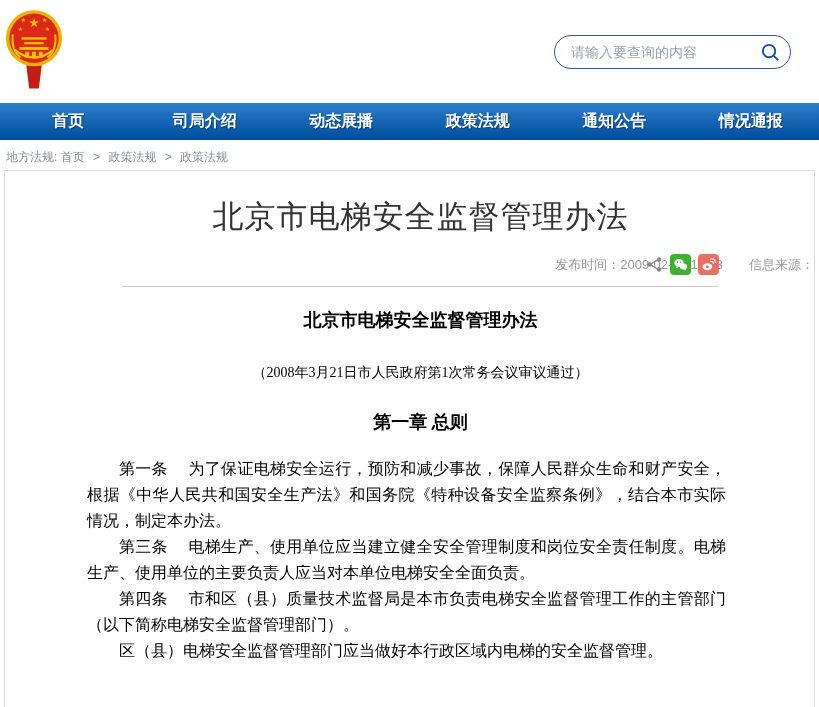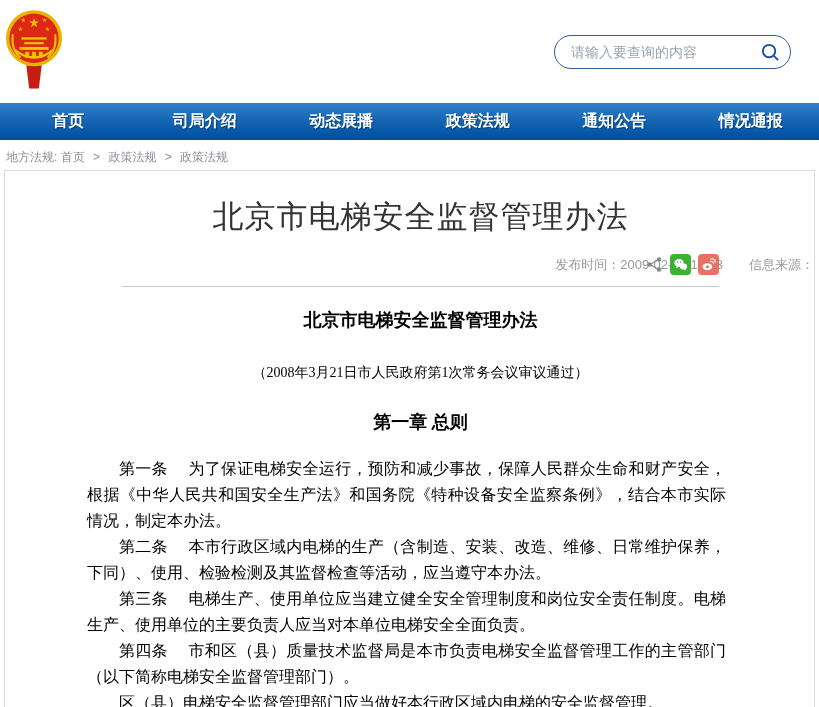--- a/index.html
+++ b/index.html
@@ -187,20 +187,19 @@
   </div>
 
   <div class="divider"></div>
 
   <article class="article-body">
     <h2>北京市电梯安全监督管理办法</h2>
     <p class="note">（2008年3月21日市人民政府第1次常务会议审议通过）</p>
     <h3>第一章 总则</h3>
     <div class="paras">
       <p class="law">第一条　 为了保证电梯安全运行，预防和减少事故，保障人民群众生命和财产安全，根据《中华人民共和国安全生产法》和国务院《特种设备安全监察条例》，结合本市实际情况，制定本办法。</p>
-      <p class="law">第二条　 本市行政区域内电梯的生产（含制造、安装、改造、维修、日常维护保养，下同）、使用、检验检测及其监督检查等活动，应当遵守本办法。</p>
       <p class="law">第三条　 电梯生产、使用单位应当建立健全安全管理制度和岗位安全责任制度。电梯生产、使用单位的主要负责人应当对本单位电梯安全全面负责。</p>
       <p class="law">第四条　 市和区（县）质量技术监督局是本市负责电梯安全监督管理工作的主管部门（以下简称电梯安全监督管理部门）。</p>
       <p class="law">区（县）电梯安全监督管理部门应当做好本行政区域内电梯的安全监督管理。</p>
 
     </div>
   </article>
 </main>
 
 </body></html>

